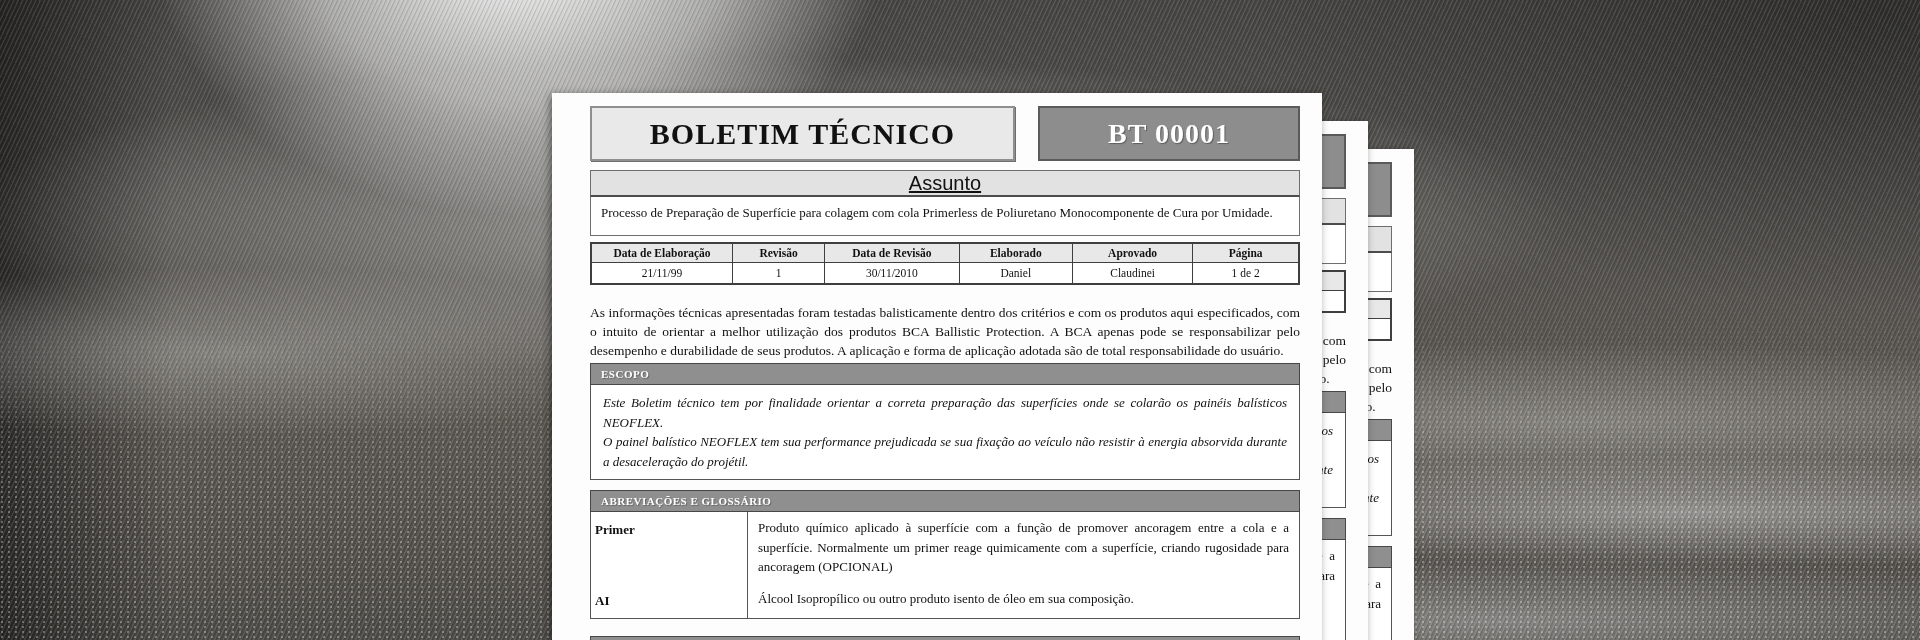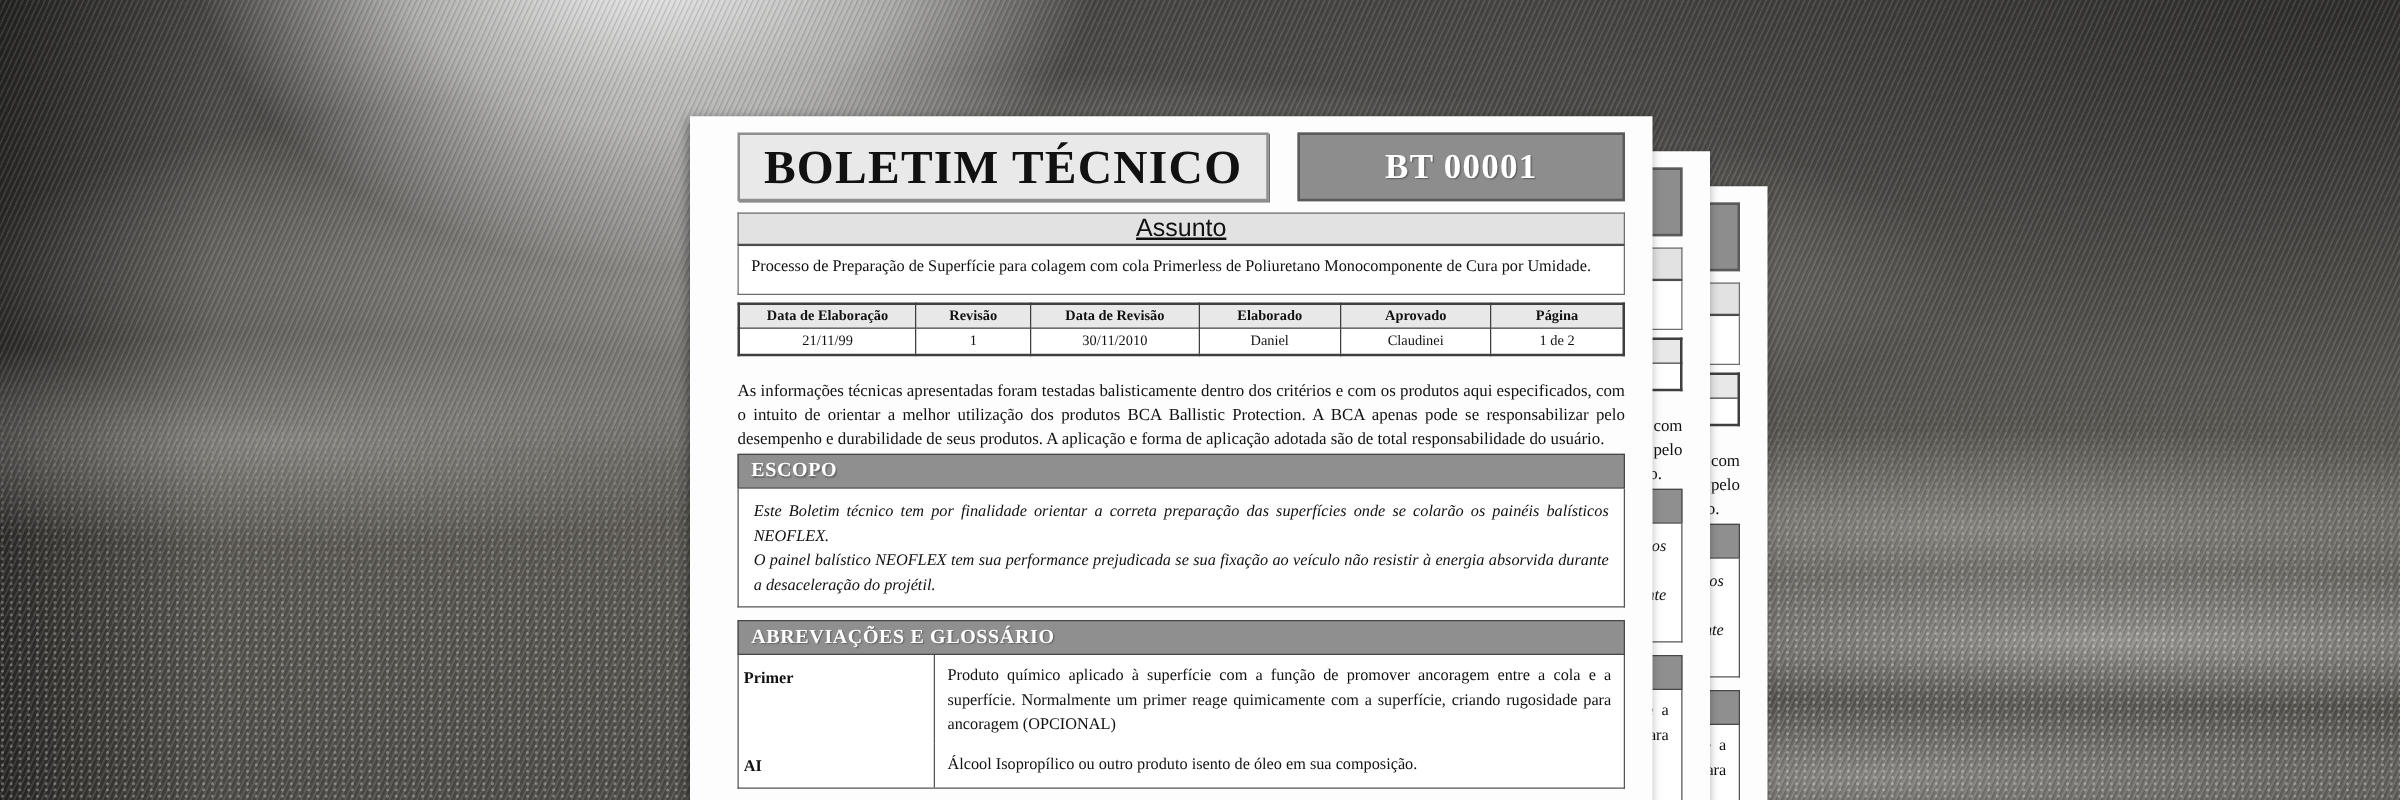--- a/index.html
+++ b/index.html
@@ -37,40 +37,40 @@
         box-shadow:-2px 2px 8px rgba(0,0,0,.45);}
   .page.front{left:552px;top:93px;z-index:3;}
   .page.p2{left:598px;top:121px;z-index:2;}
   .page.p3{left:644px;top:149px;z-index:1;}
 
   .doc{padding:13px 22px 0 38px;color:#111;}
 
   .title-row{display:flex;justify-content:space-between;align-items:stretch;height:55px;}
   .title-box{width:421px;background:#e9e9e9;border:2px solid #8f8f8f;
              box-shadow:1px 1px 0 #6e6e6e;display:flex;align-items:center;justify-content:center;}
-  .title-box span{font-size:38px;font-weight:bold;letter-spacing:1px;}
+  .title-box span{font-size:30px;font-weight:bold;letter-spacing:1px;}
   .code-box{width:258px;background:#8d8d8d;border:2px solid #5a5a5a;
             display:flex;align-items:center;justify-content:center;}
   .code-box span{font-size:28px;font-weight:bold;color:#fff;letter-spacing:1px;
                  text-shadow:1px 1px 1px rgba(0,0,0,.35);}
 
   .assunto-bar{margin-top:9px;background:#e2e2e2;border:1px solid #6e6e6e;border-bottom:2px solid #4c4c4c;
                text-align:center;font-family:"Liberation Sans",sans-serif;font-size:20px;line-height:24px;text-decoration:underline;}
   .subject-box{border:1px solid #6e6e6e;border-top:none;background:#fff;
                padding:7px 10px 12px;font-size:13px;line-height:1.45;text-align:justify;}
 
   table.meta{width:100%;margin-top:6px;border-collapse:collapse;border:2px solid #3f3f3f;
              font-size:11.5px;text-align:center;}
   table.meta th{background:#e8e8e8;border:1px solid #3f3f3f;font-weight:bold;padding:3px 2px;}
   table.meta td{background:#fff;border:1px solid #3f3f3f;padding:4px 2px;}
 
   .disclaimer{margin-top:18px;font-size:13.5px;line-height:1.42;text-align:justify;}
 
   .section-bar{margin-top:3px;background:#8f8f8f;border:1px solid #474747;color:#fff;
-               font-size:16px;font-weight:bold;letter-spacing:.5px;padding:4px 0 4px 10px;
+               font-size:11px;font-weight:bold;letter-spacing:.5px;padding:4px 0 4px 10px;
                text-shadow:1px 1px 1px rgba(0,0,0,.3);}
   .section-box{border:1px solid #555;border-top:none;background:#fff;
                padding:8px 12px;font-size:13px;line-height:1.5;text-align:justify;}
   .section-box p{margin:0;font-style:italic;}
 
   .gloss{display:table;width:100%;border-collapse:collapse;}
   .gloss-row{display:table-row;}
   .gloss-term{display:table-cell;width:148px;border-right:1px solid #555;
               font-weight:bold;text-align:left;vertical-align:top;padding:8px 4px;font-size:13px;}
   .gloss-def{display:table-cell;padding:6px 10px;font-size:13px;line-height:1.5;text-align:justify;}

